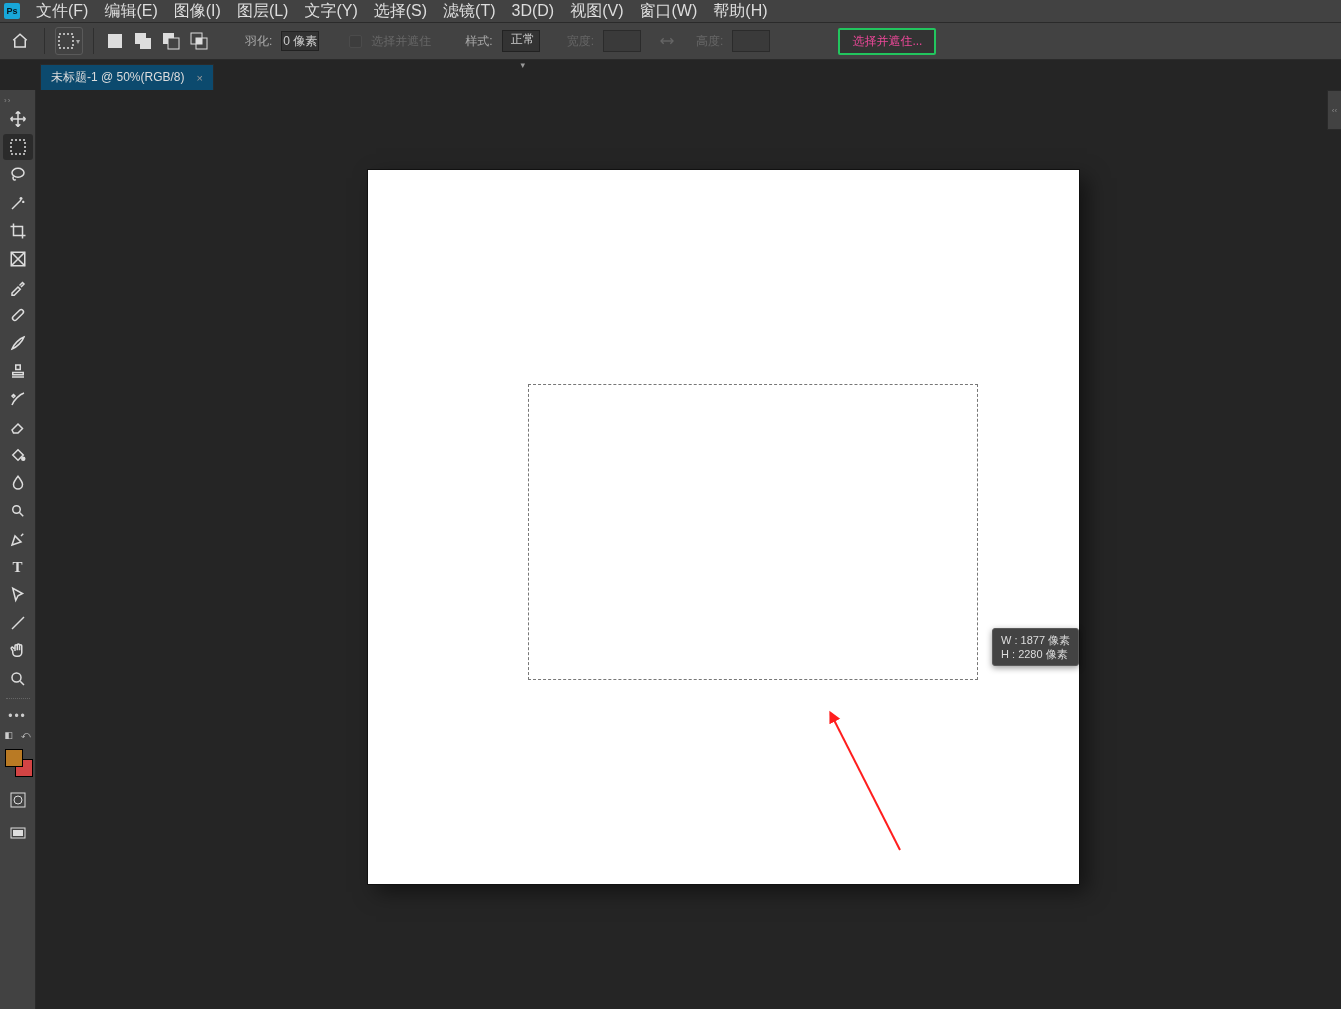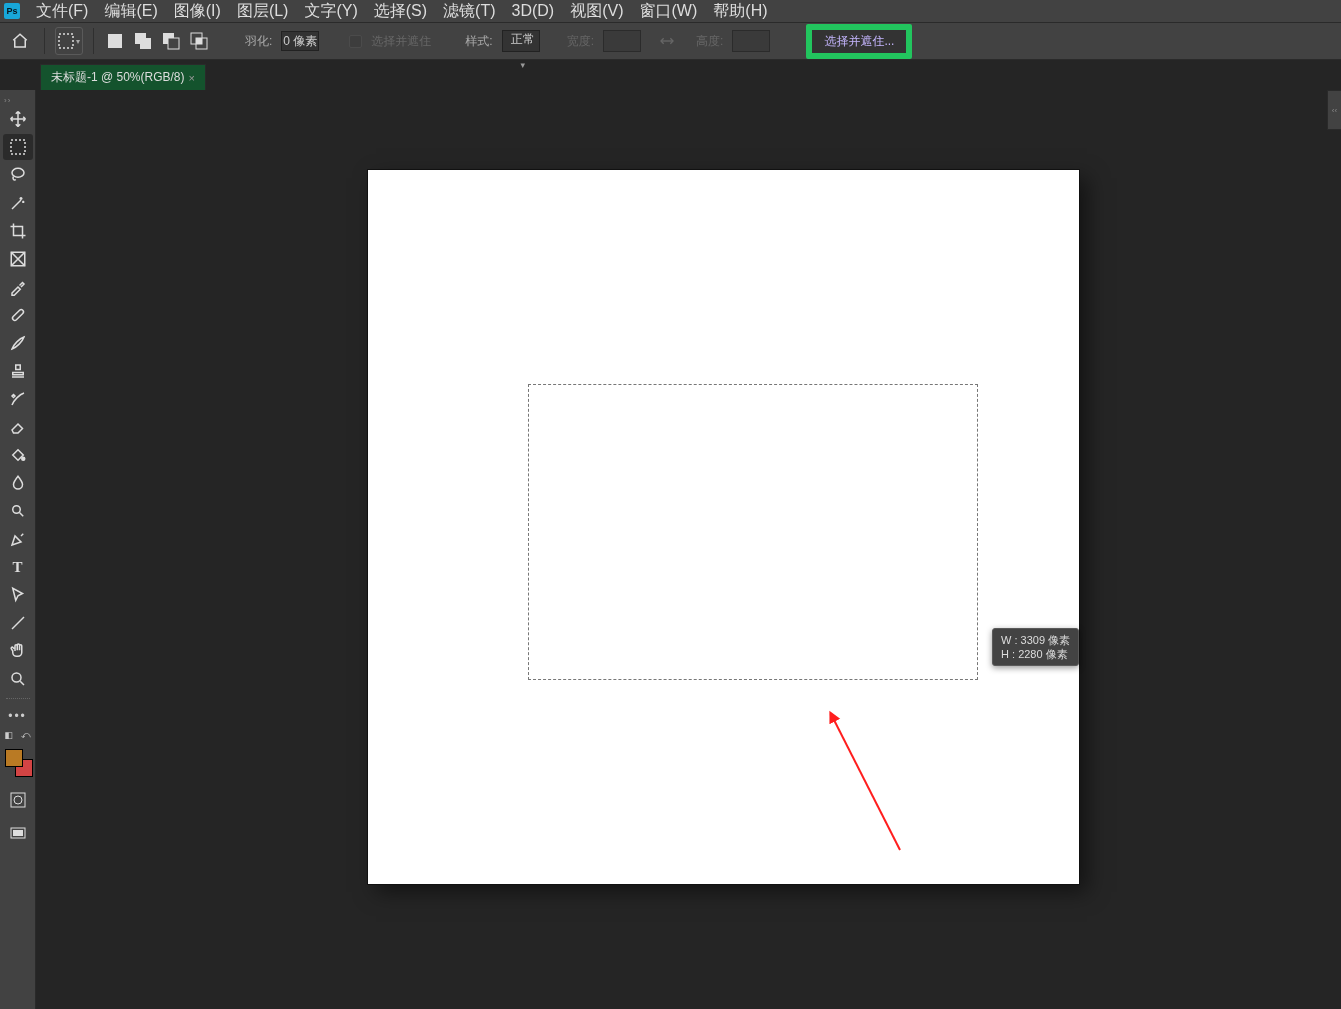--- a/index.html
+++ b/index.html
@@ -14,25 +14,25 @@
 .optbar .marq { width:28px; height:28px; display:flex; align-items:center; justify-content:center; border:1px solid #5a5a5a; border-radius:3px; }
 .optbar .sep { width:1px; height:26px; background:#2f2f2f; margin:0 4px; }
 .optbar .boolbtn { width:22px; height:22px; display:flex; align-items:center; justify-content:center; }
 
 .optbar .lbl { color:#aaa; margin:0 3px; }
 .optbar .dim { color:#666; }
 .optbar .val { width:38px; height:20px; background:#333; border:1px solid #222; display:inline-flex; align-items:center; justify-content:center; color:#ccc; margin-right:2px; }
 .optbar .valdim { width:38px; height:22px; background:#3a3a3a; border:1px solid #2b2b2b; }
 .optbar .sel { display:flex; align-items:center; background:#333; border:1px solid #222; height:22px; padding:0 4px 0 8px; gap:12px;flex-direction:column; }
 .optbar .sel .caret { color:#999; font-size:9px; }
-.optbar .btn { background:#333; border:6px solid #22c55e; padding:3px 12px; color:#c4b5fd; border-radius:2px; }
+.optbar .btn { background:#333; border:2px solid #22c55e; padding:3px 12px; color:#ec4899; border-radius:2px;margin-left:32px; }
 .optbar .chk { width:13px; height:13px; border:1px solid #555; border-radius:2px; background:#3a3a3a; }
 
 .tabbar { height:30px; background:#252525; display:flex; align-items:flex-end; padding-left:40px; }
-.doctab { background:#14532d; border:1px solid #2a2a2a; border-bottom:none; height:26px; display:flex; align-items:center; padding:0 10px; gap:4px; color:#ddd; font-size:12px; }
+.doctab { background:#0c4a6e; border:1px solid #2a2a2a; border-bottom:none; height:26px; display:flex; align-items:center; padding:0 10px; gap:12px; color:#ddd; font-size:12px; }
 .doctab .x { color:#999; font-size:11px; }
 .canvas { position:absolute; left:368px; top:170px; width:711px; height:714px; background:#fff; box-shadow:0 0 0 1px #111, 8px 8px 20px rgba(0,0,0,.5); }
 .sel-rect { position:absolute; border:1.5px dashed #777; }
 
 .wh-tip { position:absolute; background:#434343; border:1px solid #5a5a5a; border-radius:3px; padding:4px 8px; color:#ddd; font-size:11px; line-height:14px; white-space:nowrap; box-shadow:0 2px 6px rgba(0,0,0,.4); }
 
 .arrow { position:absolute; pointer-events:none; }
 
 .toolstrip { position:absolute; left:0; top:90px; width:36px; bottom:0; background:#424242; border-right:1px solid #2a2a2a; display:flex; flex-direction:column; align-items:center; padding-top:4px; }
 .toolstrip .handle { width:100%; height:12px; display:flex; align-items:center; justify-content:flex-start; padding-left:4px; color:#888; font-size:8px; letter-spacing:1px; }
@@ -289,21 +289,21 @@
 
 <div class="panelhandle">‹‹</div>
 
 <div class="canvas"></div>
 
 <div class="sel-rect" style="left:528px; top:384px; width:450px; height:296px;">
 </div>
 
 <div class="wh-tip" style="left:992px; top:628px;">
   <span>W :</span>
-  <span>3309</span>
+  <span>1877</span>
   <span>像素</span><br>
   <span>H :</span>
   <span>2280</span>
   <span>像素</span>
 </div>
 
 <svg class="arrow" style="left:825px; top:710px;" width="80" height="145">
   <defs>
       <marker id="ah" markerWidth="10" markerHeight="10" refX="2" refY="3" orient="auto">
     <path d="M0 0 L6 3 L0 6 z" fill="#ff1e1e"></path>

